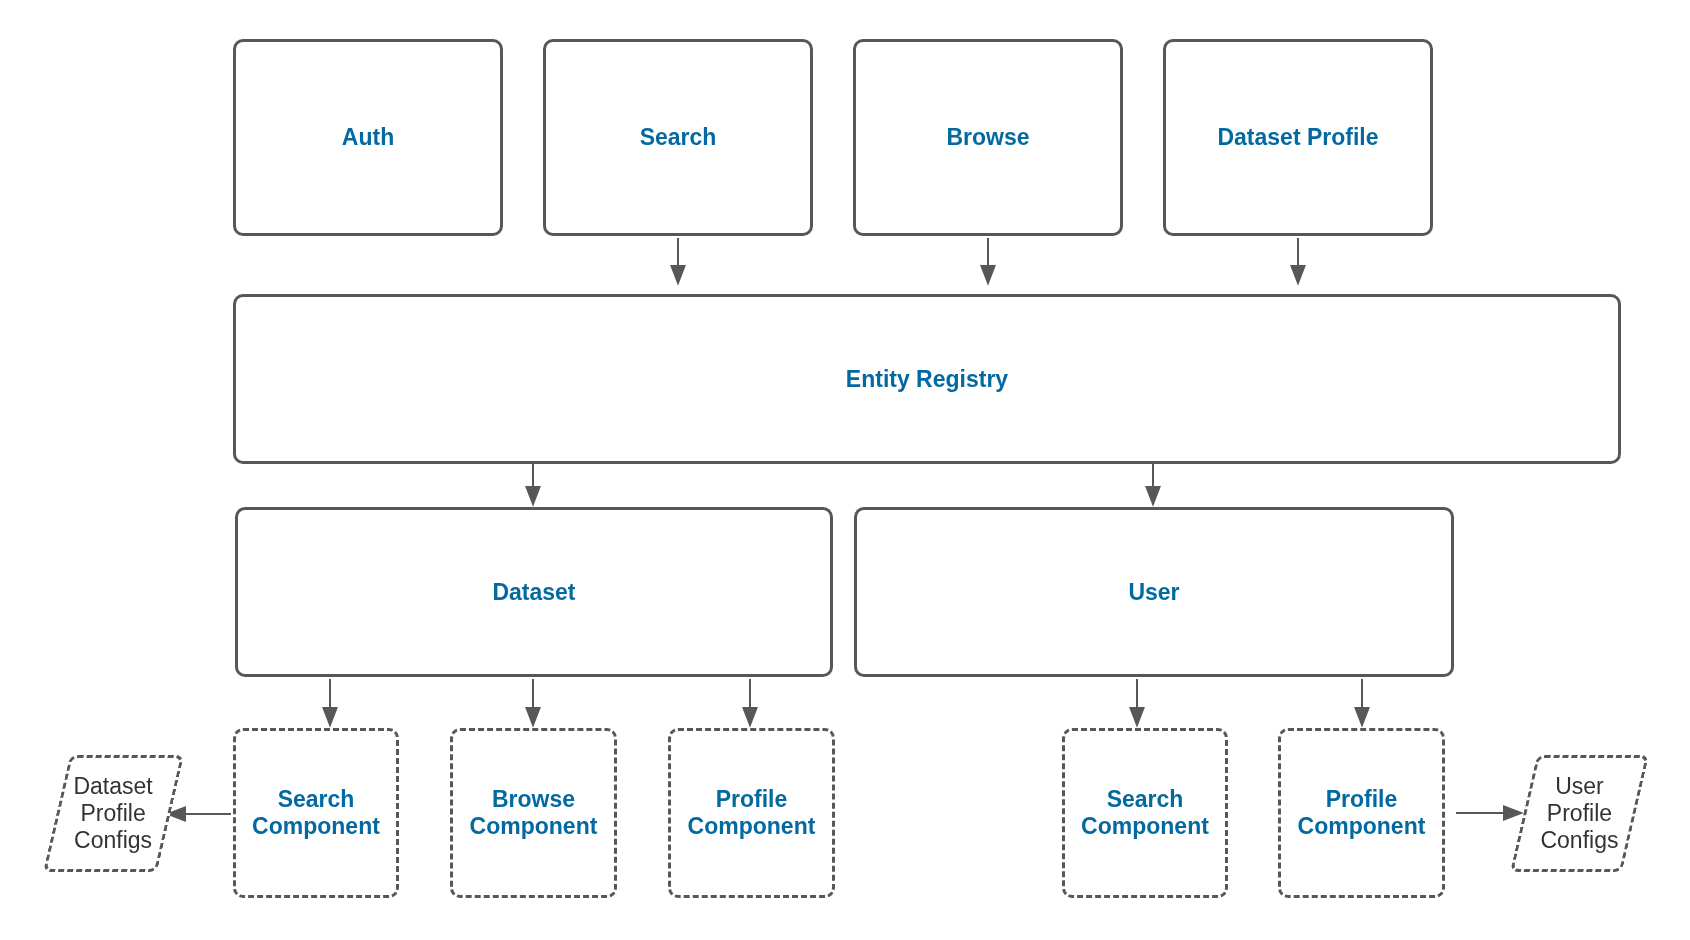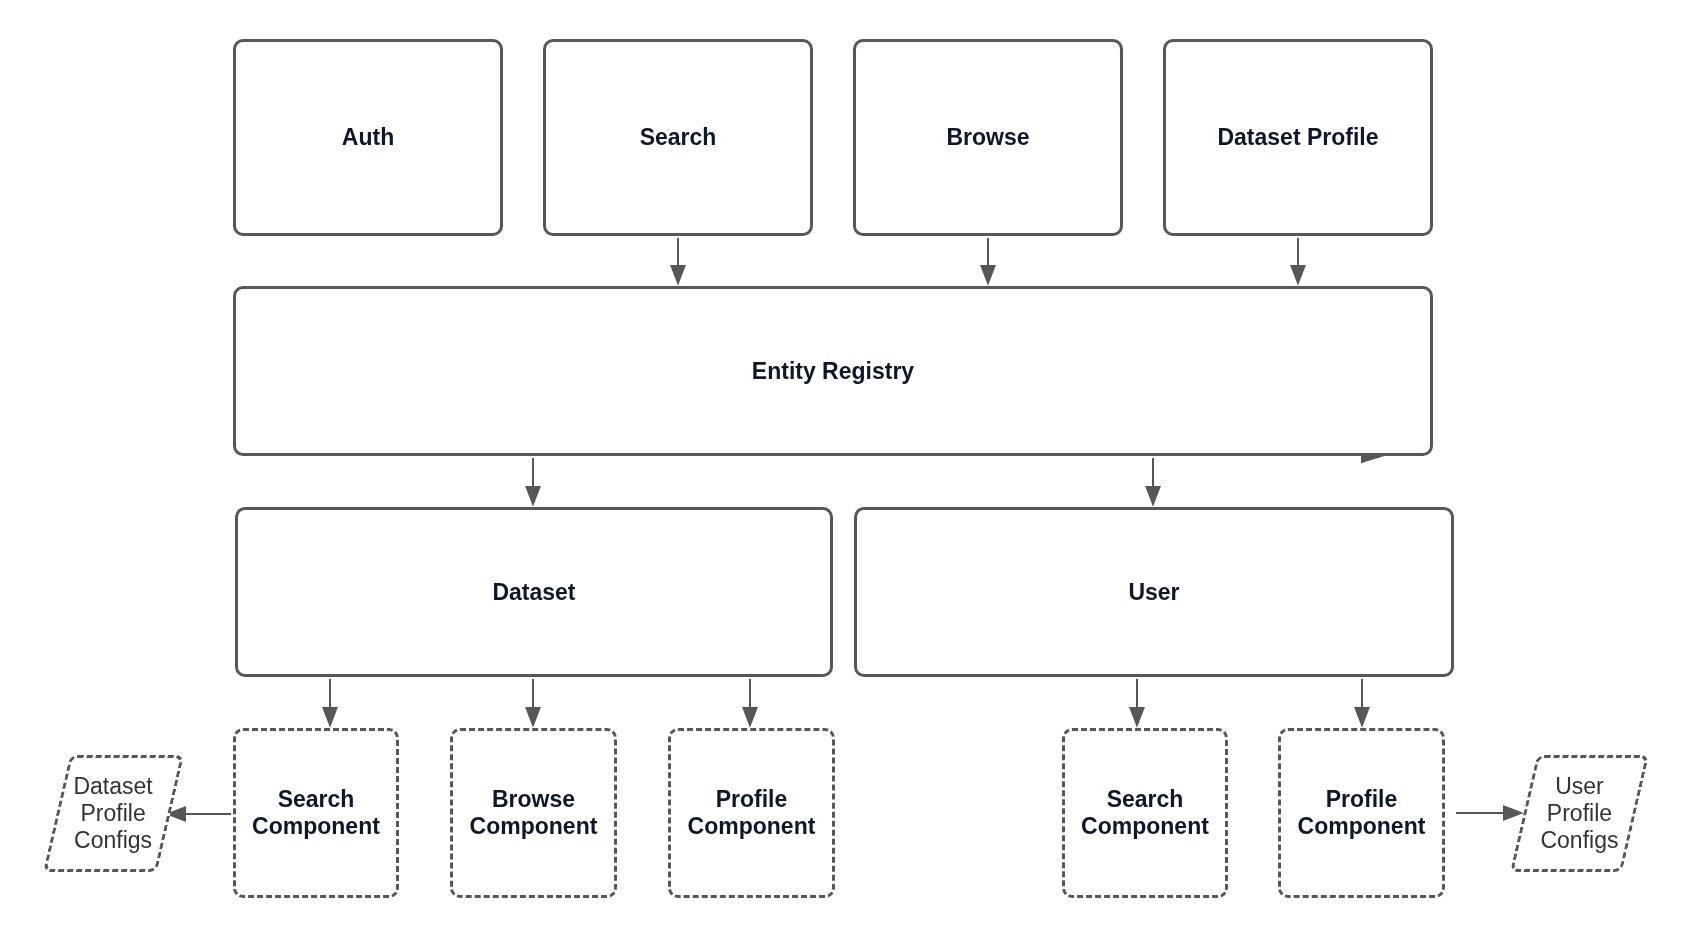--- a/index.html
+++ b/index.html
@@ -31,21 +31,21 @@
     display: flex;
     align-items: center;
     justify-content: center;
   }
   .node .label {
     font-size: 23px;
     font-weight: 700;
     line-height: 1.17;
     text-align: center;
     white-space: pre-line;
-    color: #0f172a;
+    color: #0369a1;
   }
   .node.dashed {
     border-style: dashed;
     background: transparent;
   }
   .para {
     position: absolute;
     box-sizing: border-box;
     border: 3px dashed #575757;
     border-radius: 8px;
@@ -146,21 +146,21 @@
   <div class="node" style="left:543px; top:39px; width:270px; height:197px">
     <span class="label">Search</span>
   </div>
   <div class="node" style="left:853px; top:39px; width:270px; height:197px">
     <span class="label">Browse</span>
   </div>
   <div class="node" style="left:1163px; top:39px; width:270px; height:197px">
     <span class="label">Dataset Profile</span>
   </div>
 
-  <div class="node" style="left:233px; top:286px; width:1200px; height:170px">
+  <div class="node" style="left:233px; top:294px; width:1388px; height:170px">
     <span class="label">Entity Registry</span>
   </div>
 
   <div class="node" style="left:235px; top:507px; width:598px; height:170px">
     <span class="label">Dataset</span>
   </div>
   <div class="node" style="left:854px; top:507px; width:600px; height:170px">
     <span class="label">User</span>
   </div>
 

